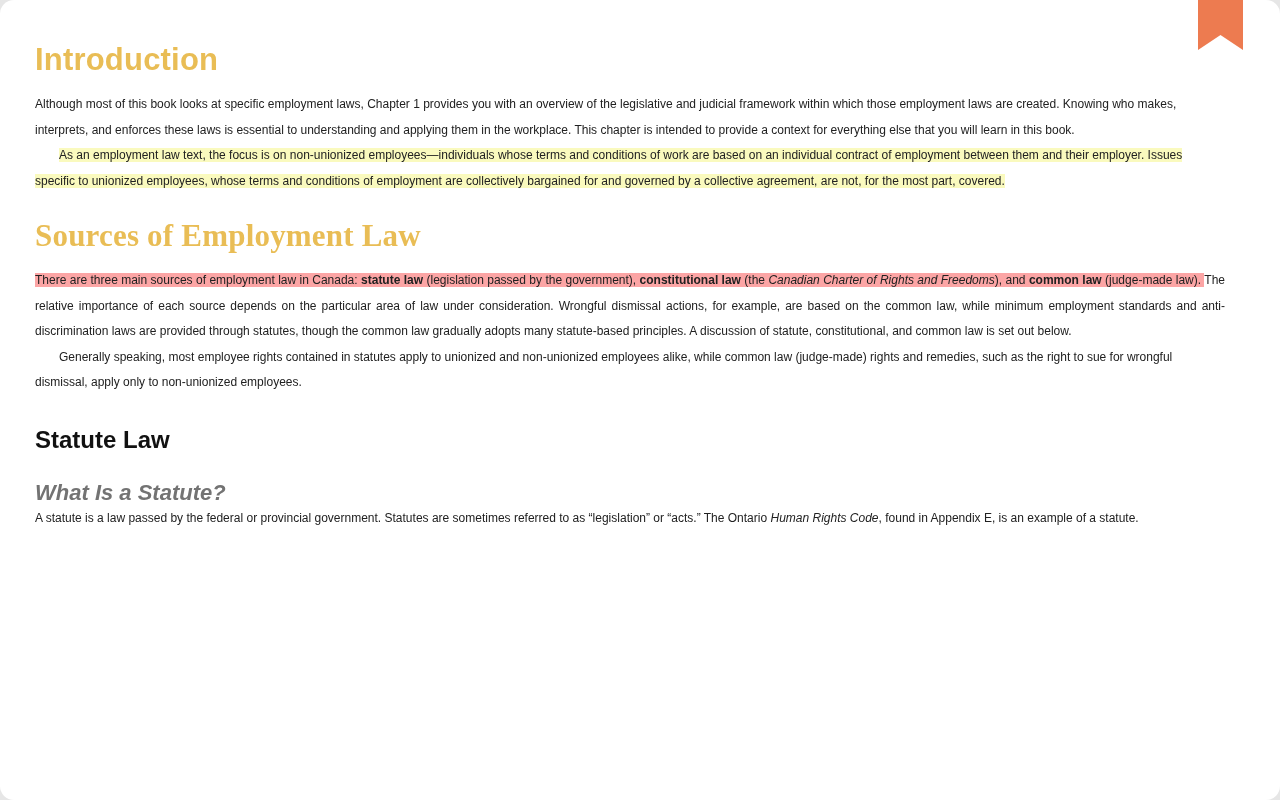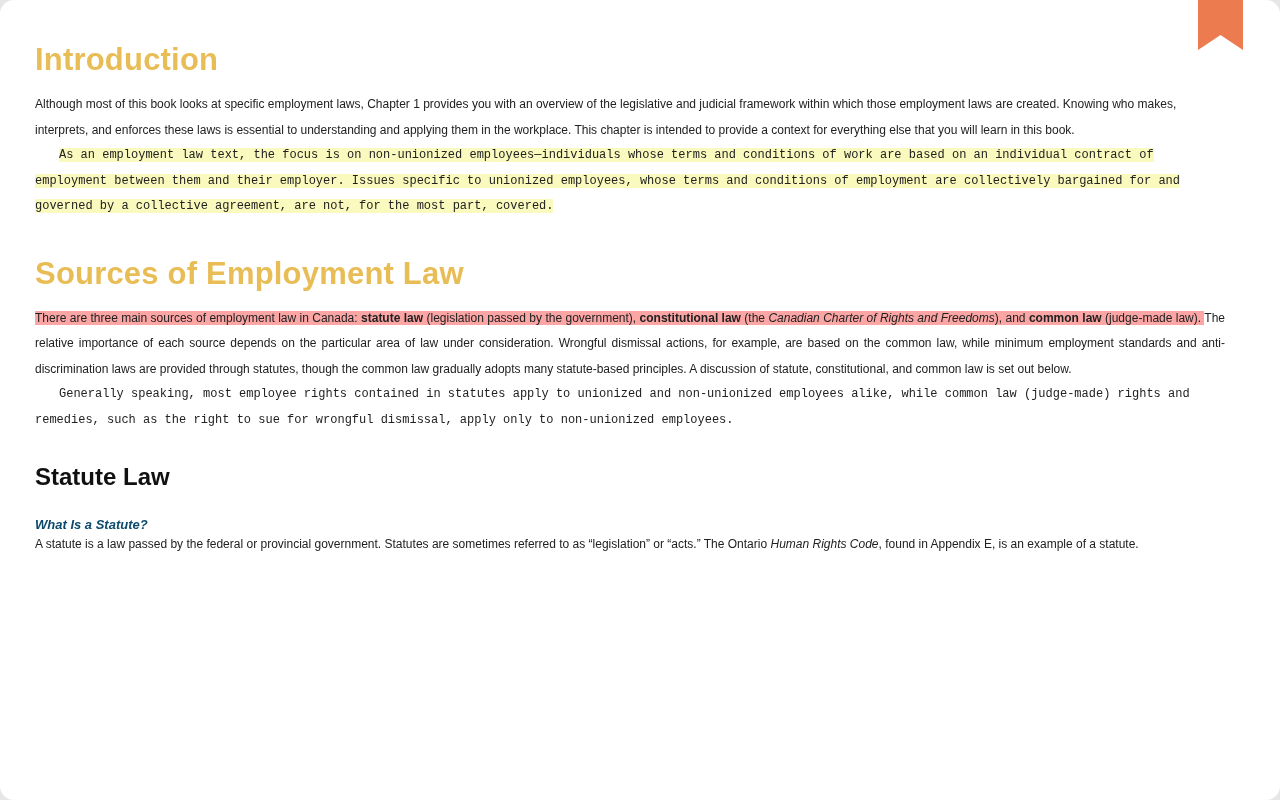--- a/index.html
+++ b/index.html
@@ -29,41 +29,41 @@
     cursor: pointer;
   }
   h1.gold {
     font-size: 31px;
     font-weight: 700;
     color: #e9bd55;
     margin: 0;
     letter-spacing: 0.2px;
   }
   #intro-heading   { margin: 42px 0 14px 0; }
-  #sources-heading { margin: 36px 0 14px 0; }
+  #sources-heading { margin: 24px 0 14px 0; font-family: Liberation Serif, serif; }
   h2.black {
     font-size: 24px;
     font-weight: 700;
     color: #111111;
     margin: 30px 0 0 0;
   }
   h3.sub {
-    font-size: 13px;
+    font-size: 22px;
     font-weight: 700;
     font-style: italic;
-    color: #0c4a6e;
+    color: #737373;
     margin: 26px 0 0 0;
   }
   .para {
     margin: 0;
     font-size: 12px;
     line-height: 25.5px;
     color: #212121;
   }
-  .indent  { text-indent: 24px; font-family: Liberation Mono, monospace; }
+  .indent  { text-indent: 24px; }
   .justify { text-align: justify; }
   .mt      { }
   
   .b { font-weight: 700; }
   .i { font-style: italic; }
   .hl-yellow { background: #fafabe; }
   .hl-green  { background: #fca5a5; }
 </style>
 </head>
 <body>

